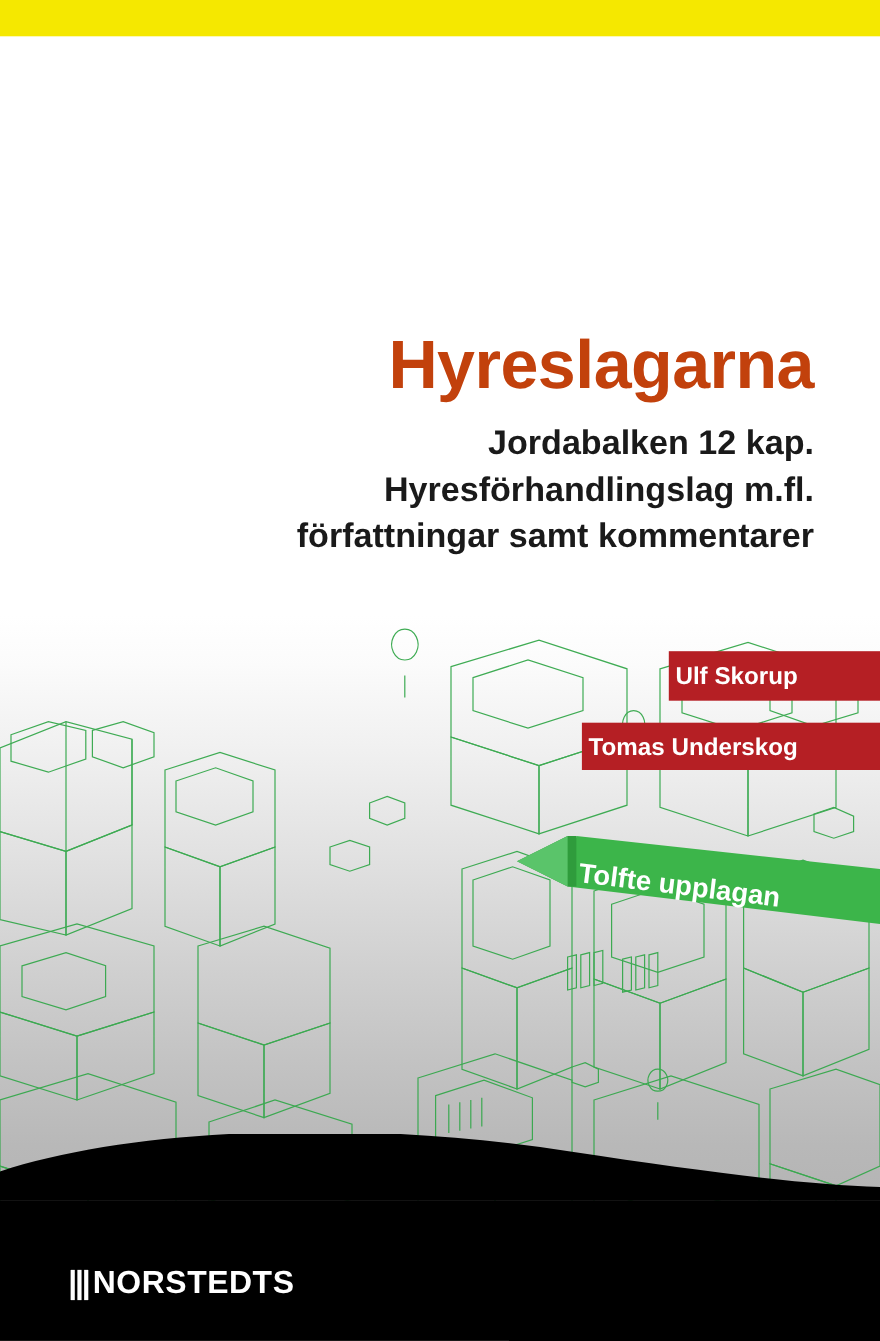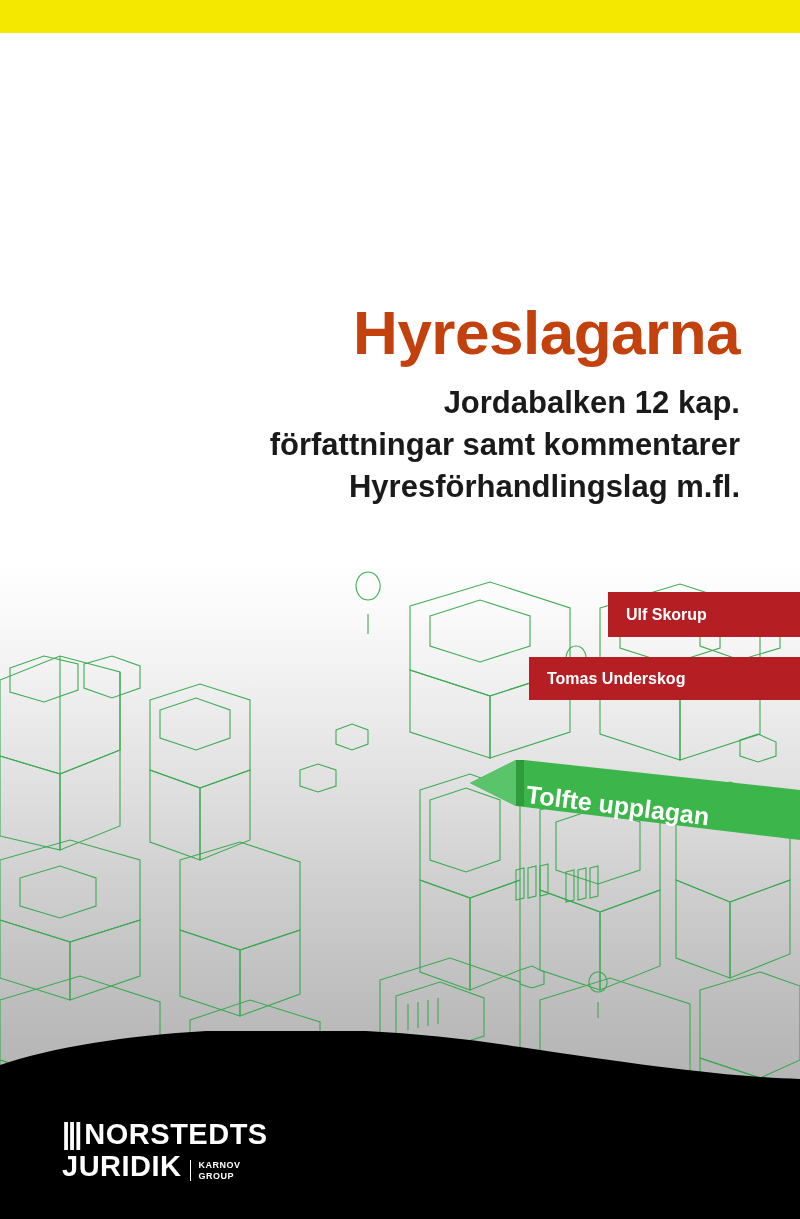--- a/index.html
+++ b/index.html
@@ -86,25 +86,25 @@
     font-weight: bold;
     color: #1a1a1a;
   }
   .subtitle div { white-space: nowrap; }
 
   
   .author-tag {
     position: absolute;
     background: #b51f24;
     color: #ffffff;
-    font-size: 16px;
+    font-size: 22px;
     font-weight: bold;
     display: flex;
     align-items: center;
-    padding-left: 18px;
+    padding-left: 6px;
     box-sizing: border-box;
   }
   .author-1 {
     left: 608px;
     top: 592px;
     width: 192px;
     height: 45px;
   }
   .author-2 {
     left: 529px;
@@ -275,22 +275,22 @@
     <svg width="800" height="60" viewBox="0 0 800 60" preserveAspectRatio="none">
       <path d="M0 60 L0 34 C 120 -6 330 -14 520 16 C 640 34 730 46 800 48 L800 60 Z" fill="#000000"></path>
     </svg>
   </div>
   <div class="bottom-band"></div>
 
   <h1 class="title">Hyreslagarna</h1>
 
   <div class="subtitle">
     <div>Jordabalken 12 kap.</div>
+    <div>Hyresförhandlingslag m.fl.</div>
     <div>författningar samt kommentarer</div>
-    <div>Hyresförhandlingslag m.fl.</div>
   </div>
 
   <div class="author-tag author-1">
     <span>Ulf Skorup</span>
   </div>
   <div class="author-tag author-2">
     <span>Tomas Underskog</span>
   </div>
 
   <div class="edition-ribbon">
@@ -300,22 +300,15 @@
       <path d="M0 27 L46 4 L46 50 Z" fill="#5ac46a"></path>
     </svg>
     <div class="label">Tolfte upplagan</div>
   </div>
 
   <div class="logo">
     <div class="line1">
       <span class="bars">|||</span>
       <span>NORSTEDTS</span>
     </div>
-    <div class="line2">
-      <span class="juridik">JURIDIK</span>
-      <span class="karnov">
-        <div>KARNOV</div>
-        <div>GROUP</div>
-      </span>
-    </div>
   </div>
 
 </div>
 
 </body></html>

